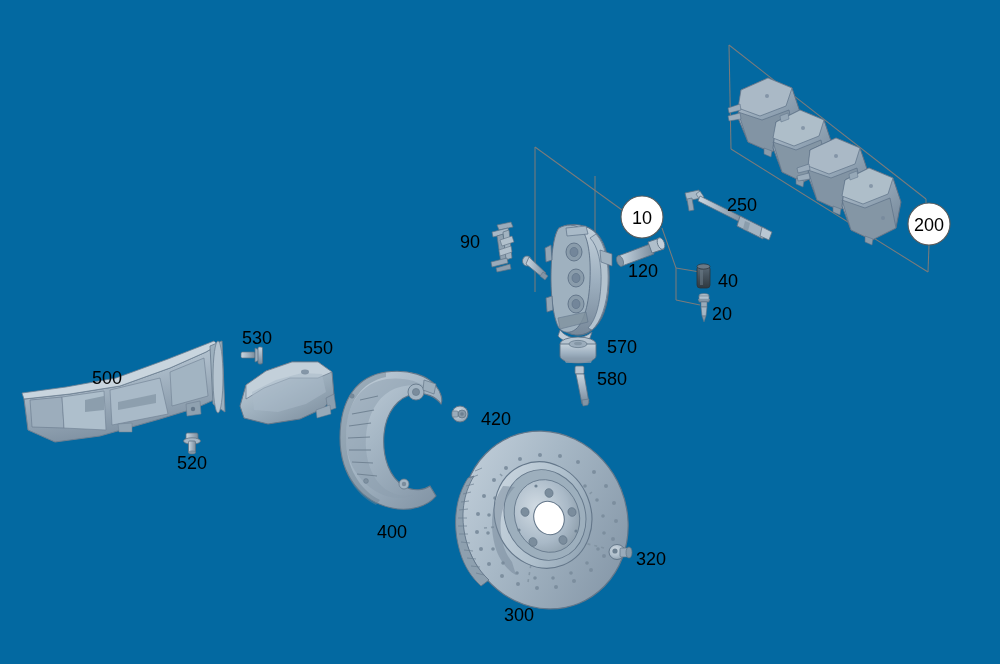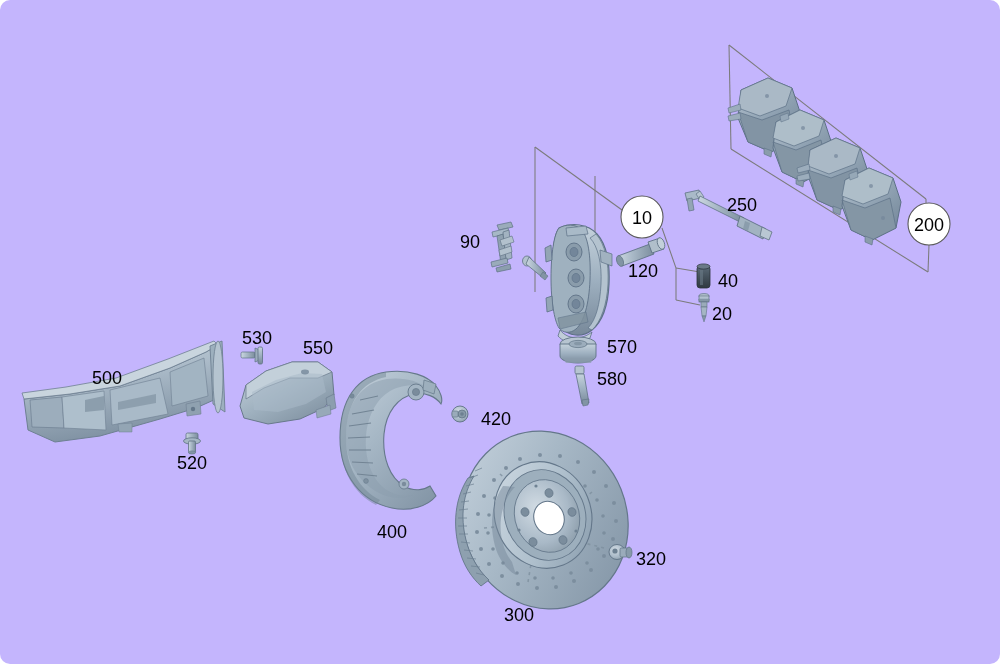--- a/index.html
+++ b/index.html
@@ -2,21 +2,21 @@
 <html><head>
 <meta charset="utf-8">
 <title>Brake System Exploded Parts Diagram</title>
 <style>
   html,body{margin:0;padding:0;background:#ffffff;}
   body{
     width:1000px;height:664px;
     font-family:"Liberation Sans",sans-serif;
     overflow:hidden;position:relative;
   }
-  #diagram-root{position:relative;width:1000px;height:664px;background:#c4b5fd;border-radius:10px;}
+  #diagram-root{position:relative;width:1000px;height:664px;background:#0369a1;}
   svg#parts-svg{display:block;width:1000px;height:664px;}
   .callout-text{
     font-family:"Liberation Sans",sans-serif;
     font-size:18px;fill:#000;
     dominant-baseline:middle;
   }
   .callout-text.anchor-mid{text-anchor:middle;}
   .callout-text.anchor-start{text-anchor:start;}
   .balloon-circle{fill:#ffffff;stroke:#5a5a5a;stroke-width:1.1;}
   .balloon-text{

